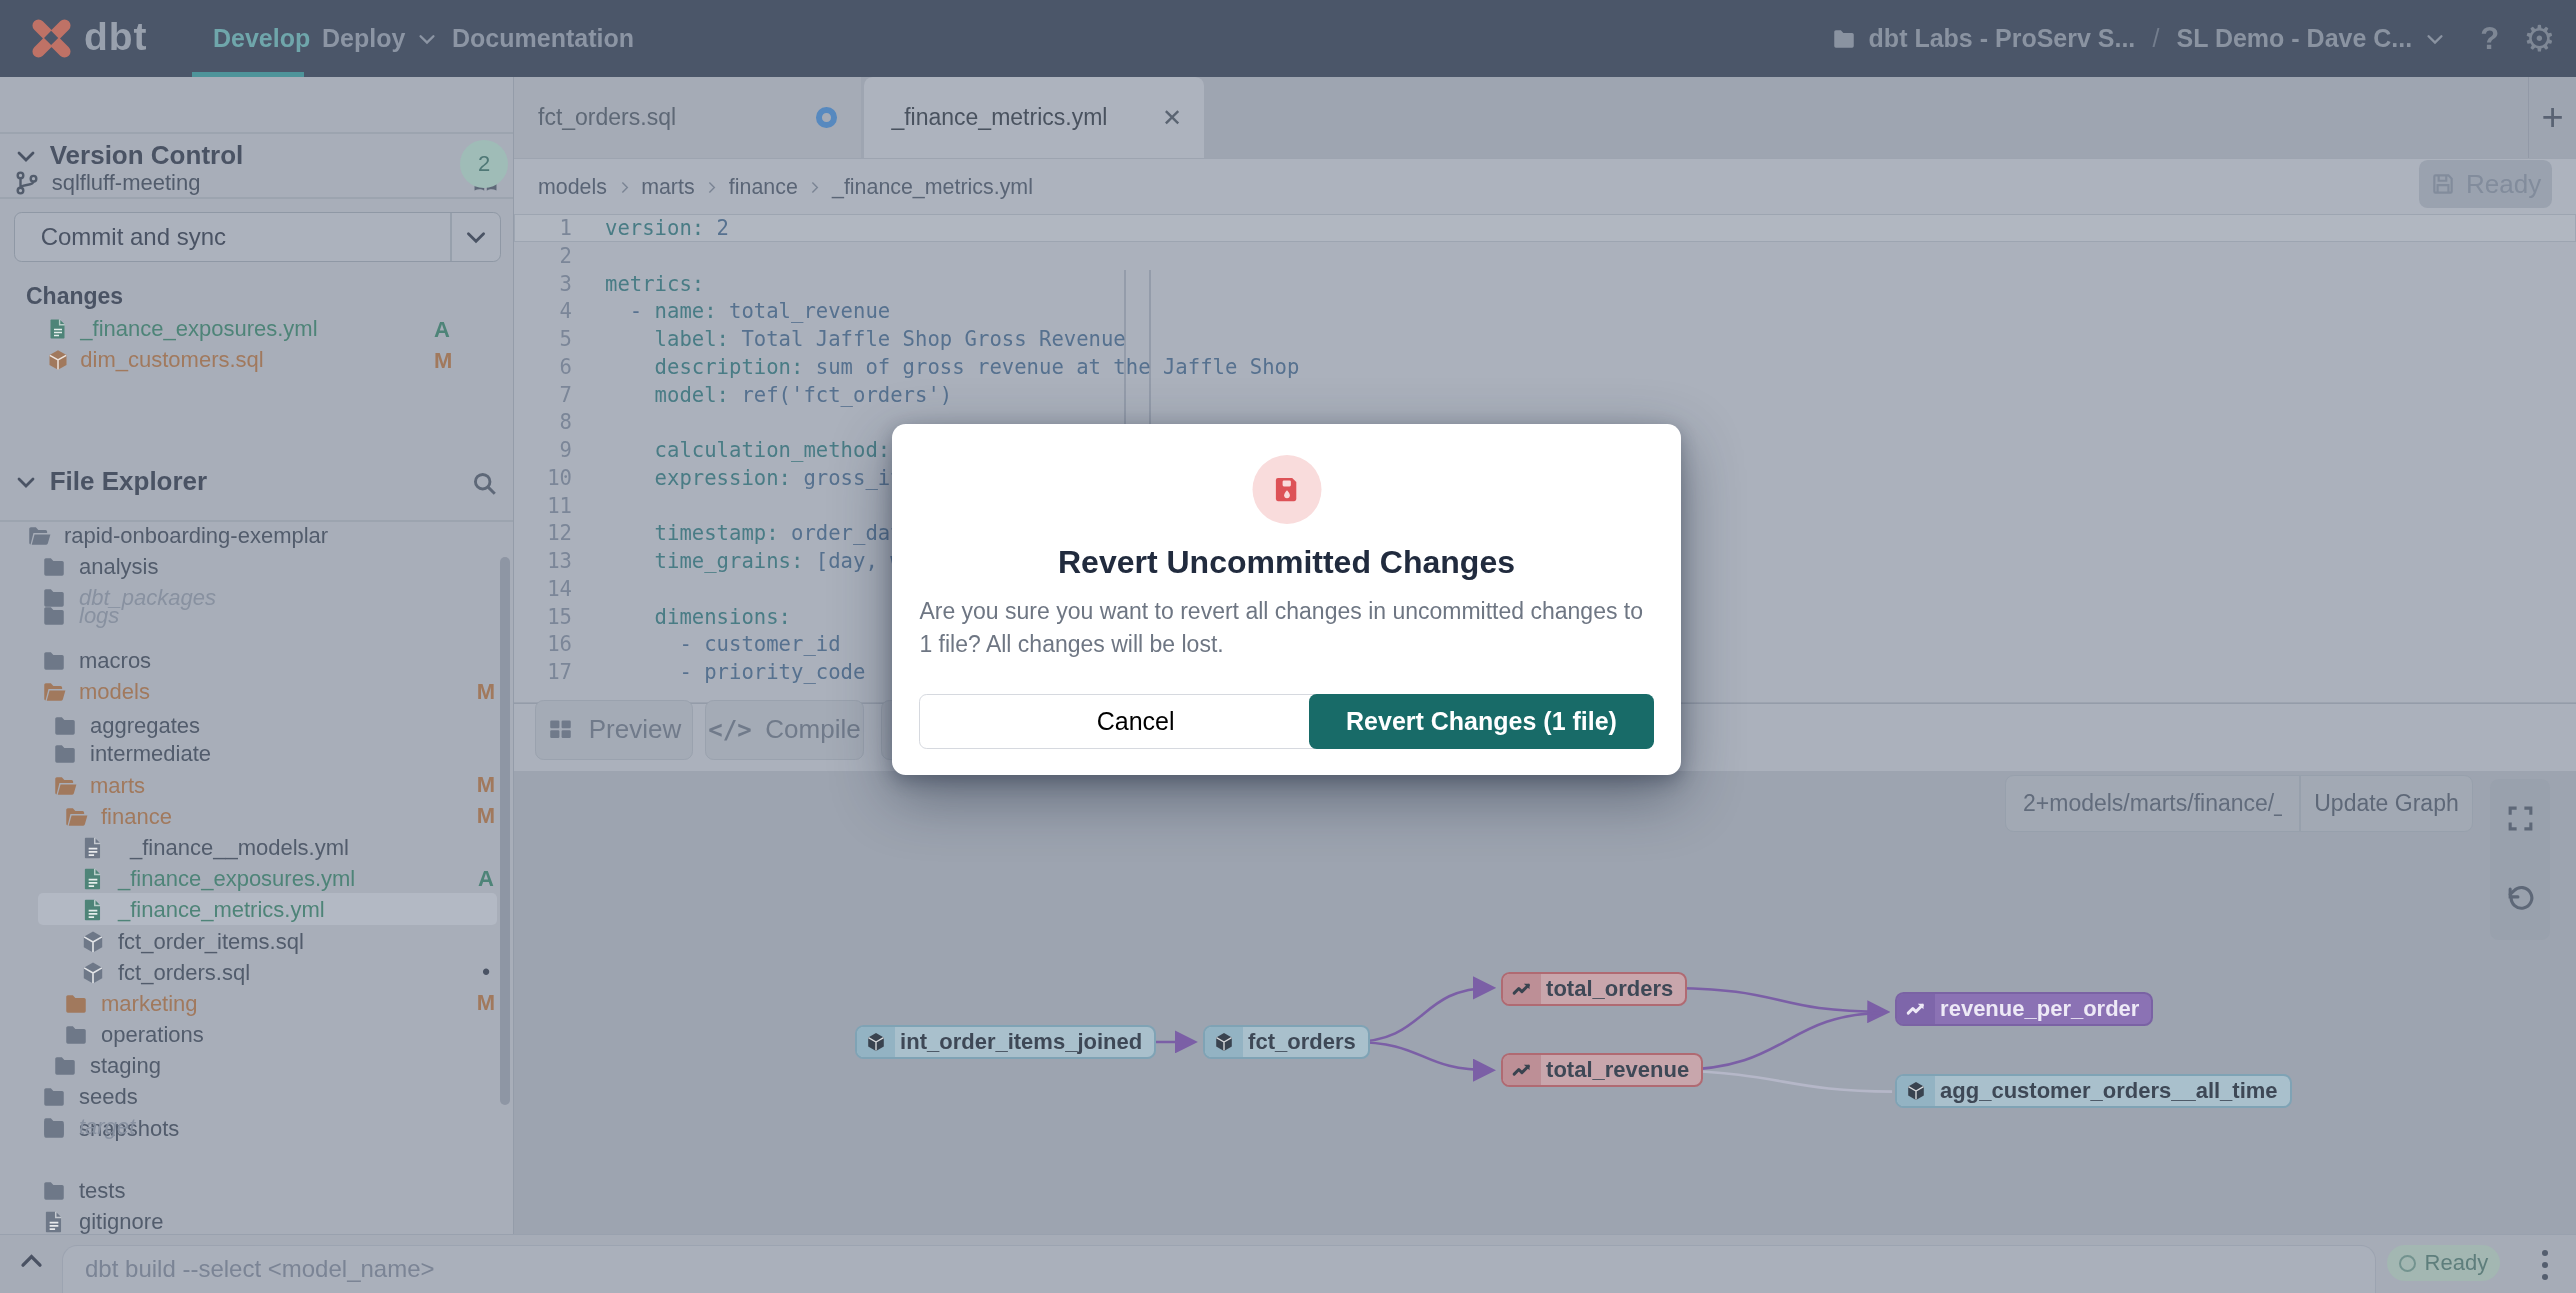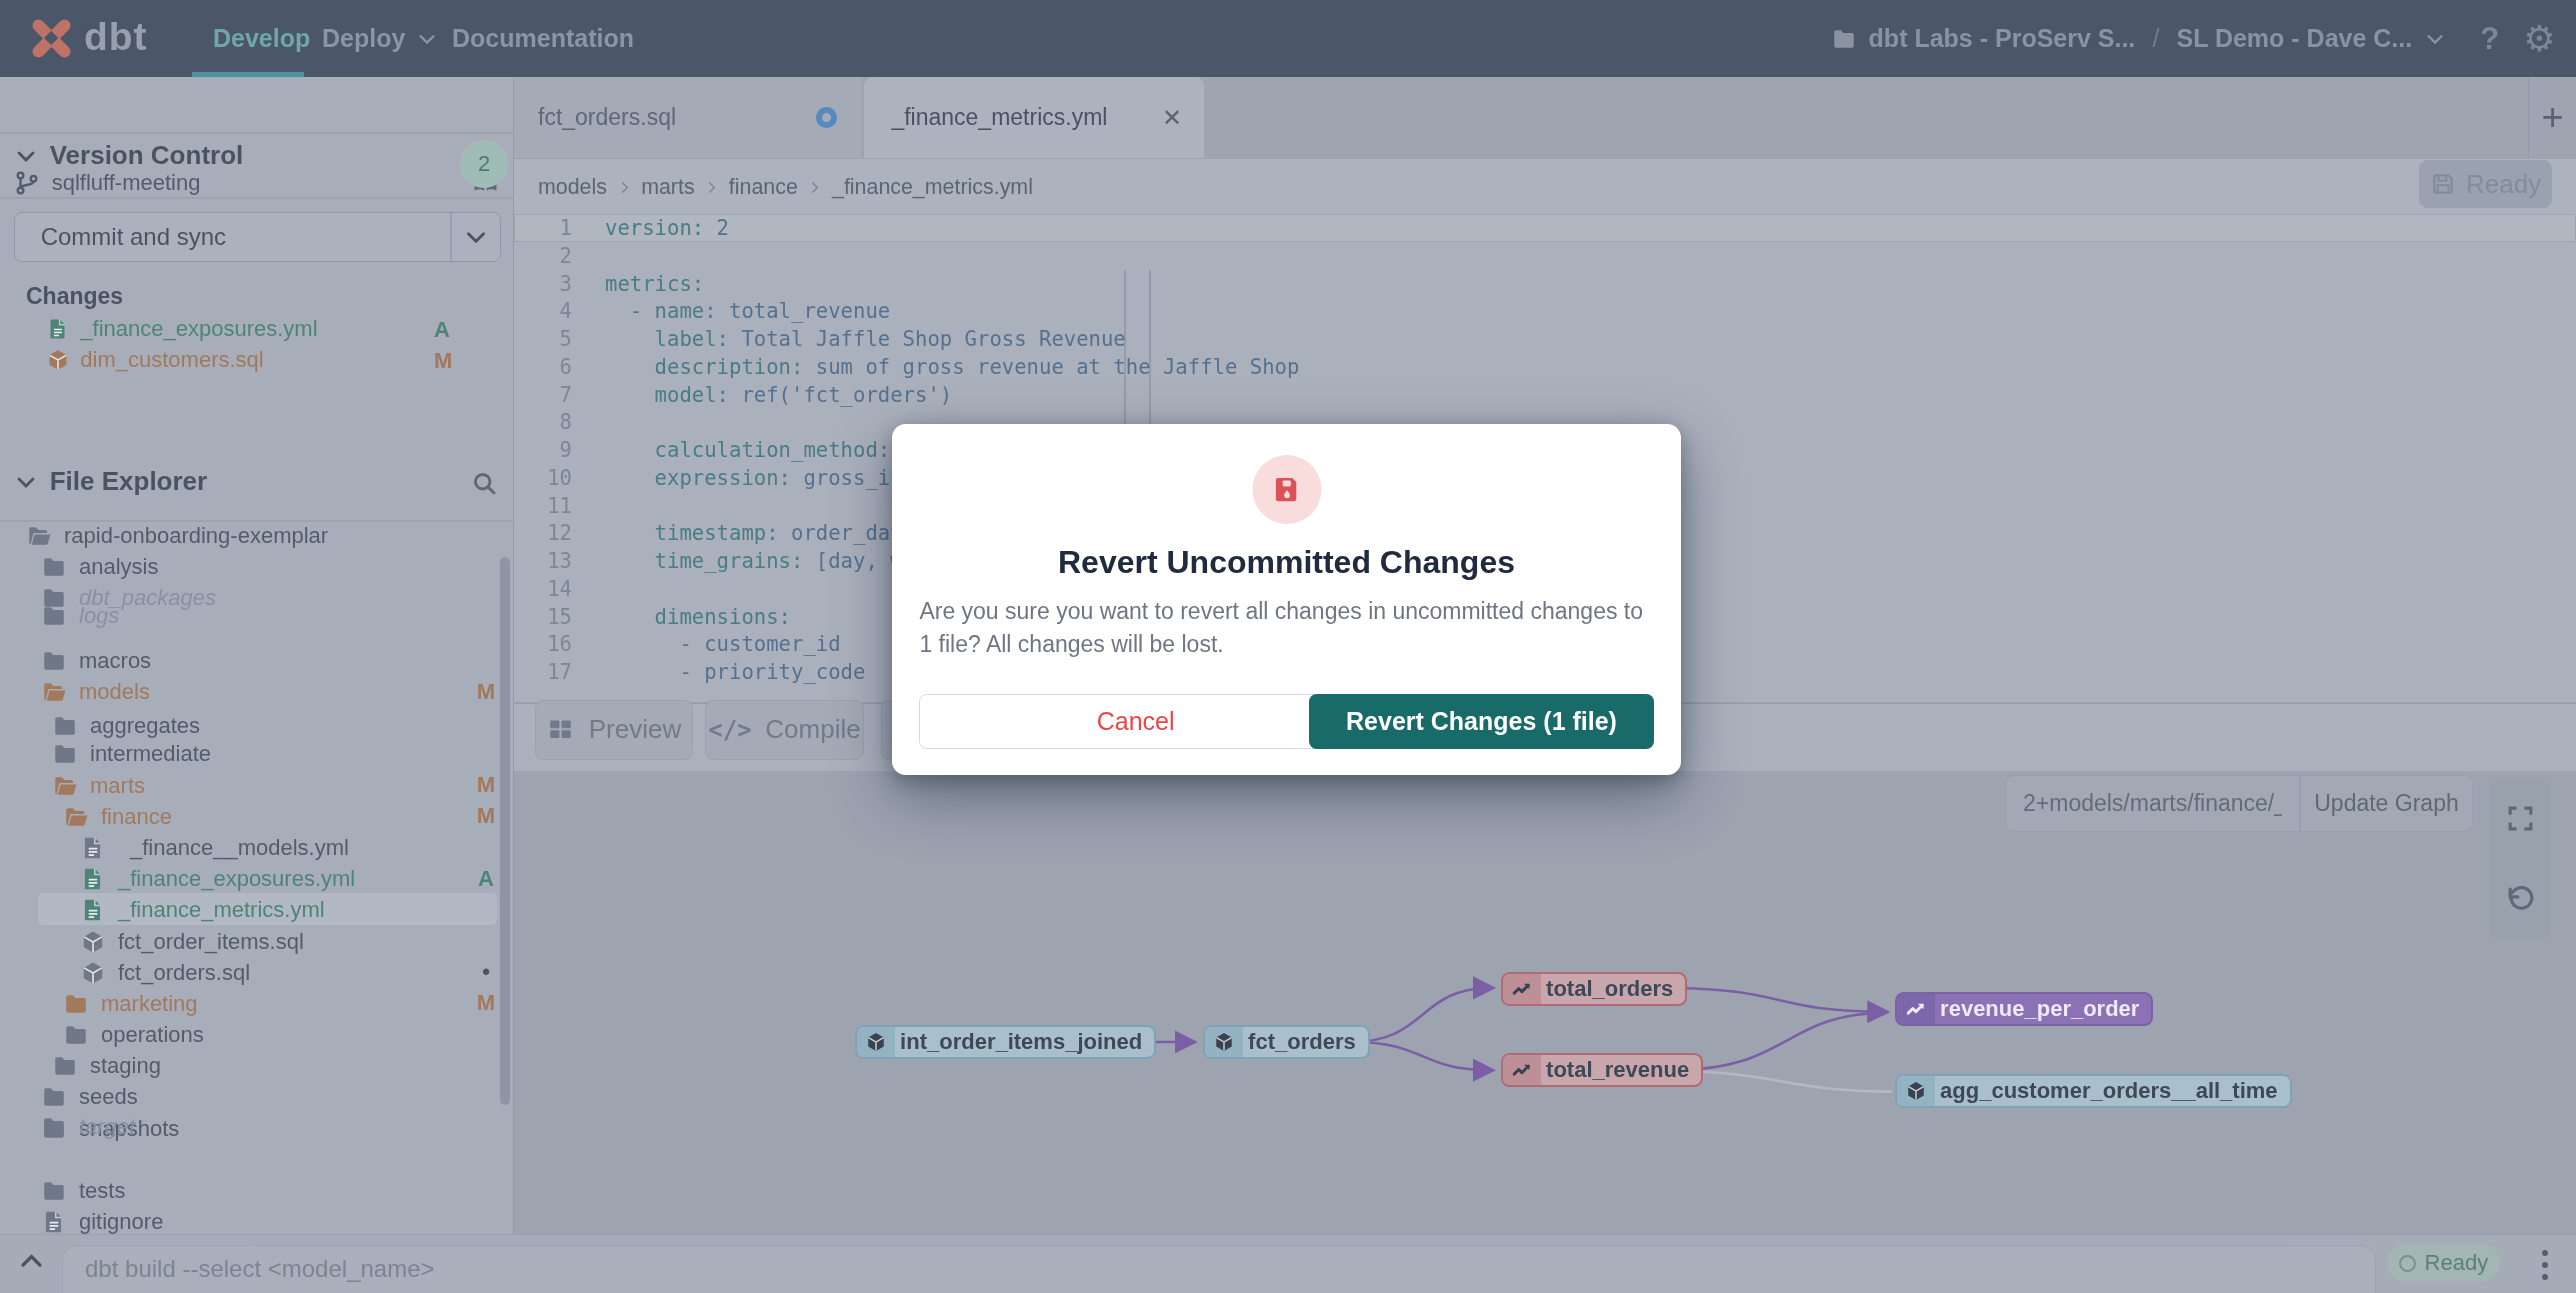--- a/index.html
+++ b/index.html
@@ -140,21 +140,21 @@
   #kebab i{width:6px;height:6px;border-radius:50%;background:#545E6E;}
 
   
   #modal{left:892px;top:424px;width:789px;height:351px;background:#fff;border-radius:13.7px;z-index:100;
          box-shadow:0 20.6px 60px rgba(25,35,55,.45), 0 5.1px 17px rgba(25,35,55,.3);}
   #modal-icon-circle{left:50%;top:31px;transform:translateX(-50%);width:69px;height:69px;border-radius:50%;background:var(--modal-pink);display:flex;align-items:center;justify-content:center;}
   #modal-icon-circle svg{width:31px;height:31px;color:var(--modal-red);}
   #modal-title{left:0;top:120px;width:100%;text-align:center;font-size:32px;font-weight:bold;color:var(--modal-title);}
   #modal-body{left:27.4px;top:171px;width:734px;font-size:23px;line-height:33px;color:var(--modal-body);}
   .modal-btn{position:absolute;top:270px;height:55px;border-radius:7.7px;display:flex;align-items:center;justify-content:center;font-size:25px;cursor:pointer;}
-  #btn-cancel{left:26.6px;width:434px;background:#fff;border:1.7px solid #D6D9DF;color:#ef4444;}
+  #btn-cancel{left:26.6px;width:434px;background:#fff;border:1.7px solid #D6D9DF;color:#000000;}
   #btn-revert{left:417px;width:345px;background:var(--modal-teal);color:#fff;font-weight:600;}
 </style>
 </head>
 <body>
 
 <div id="app">
 
   <header id="navbar" class="abs">
     <div id="brand-logo" class="abs">
       <svg viewBox="0 0 52 52" stroke="currentColor" stroke-width="14" stroke-linecap="round">

